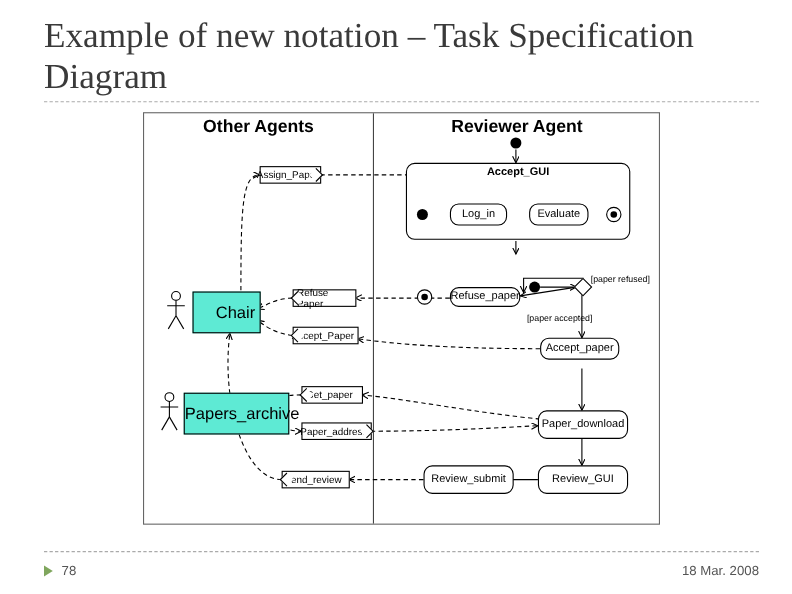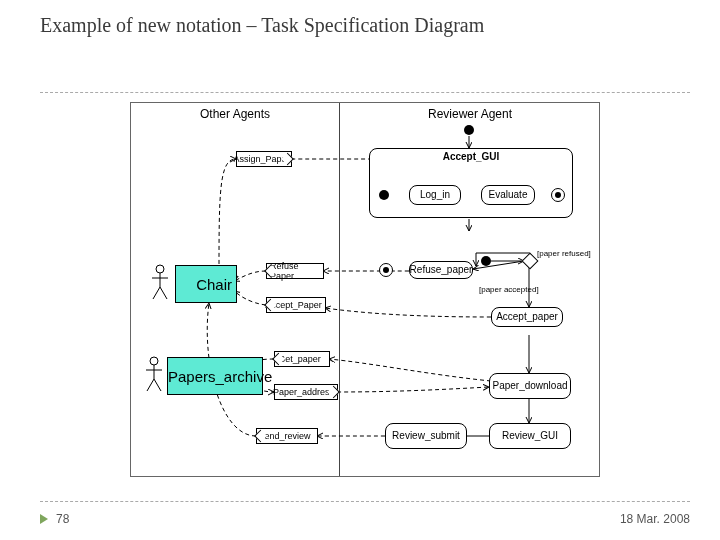--- a/index.html
+++ b/index.html
@@ -16,21 +16,21 @@
     position: relative;
     width: 720px;
     height: 540px;
     box-sizing: border-box;
   }
   .title {
     position: absolute;
     top: 14px;
     left: 40px;
     right: 40px;
-    font-size: 20px;
+    font-size: 32px;
     line-height: 1.15;
     color: #3a3a3a;
   }
   .hr-dashed {
     position: absolute;
     left: 40px;
     right: 30px;
     border-top: 1px dashed #aaa;
     height: 0;
   }
@@ -67,22 +67,22 @@
     border: 1px solid #666;
     background: #fff;
     box-sizing: border-box;
     font-family: Arial, sans-serif;
     color: #000;
   }
   svg { position: absolute; top:0; left:0; }
   .lane-header {
     position: absolute;
     top: 4px;
-    font-weight: normal;
-    font-size: 12px;
+    font-weight: bold;
+    font-size: 16px;
     text-align: center;
   }
   .lane-left { left: 0; width: 208px; }
   .lane-right { left: 208px; width: 262px; }
   .vline {
     position: absolute;
     top: 0;
     left: 208px;
     width: 0;
     height: 100%;

